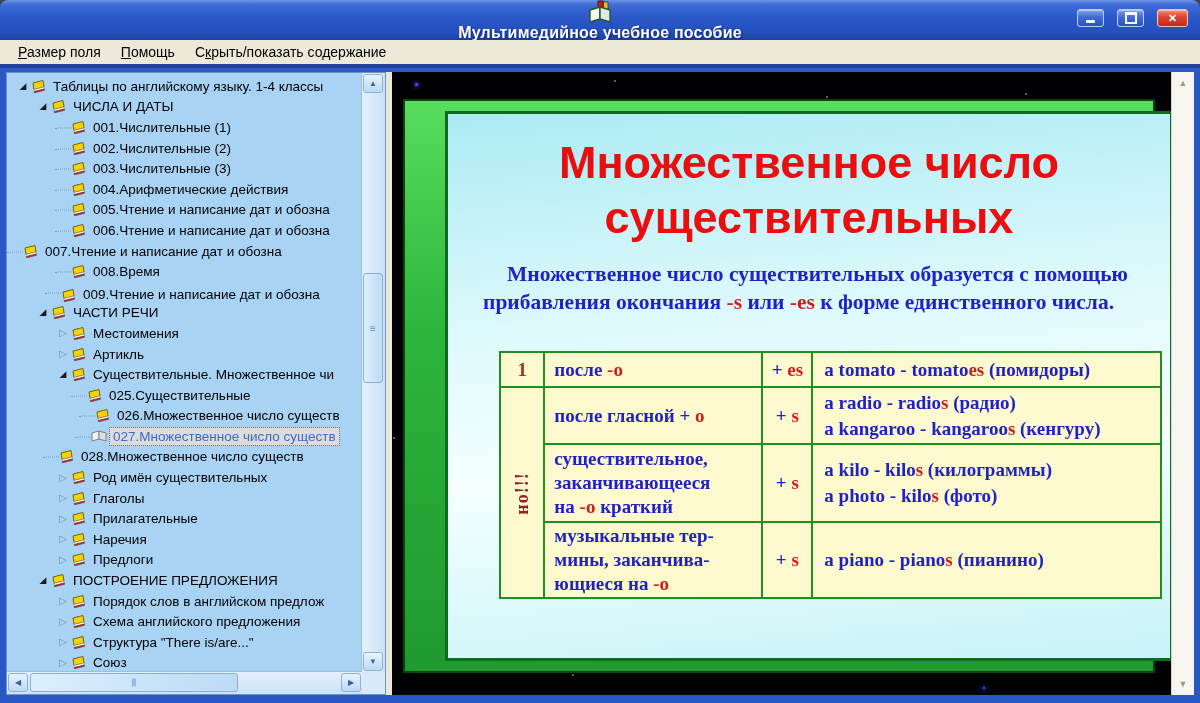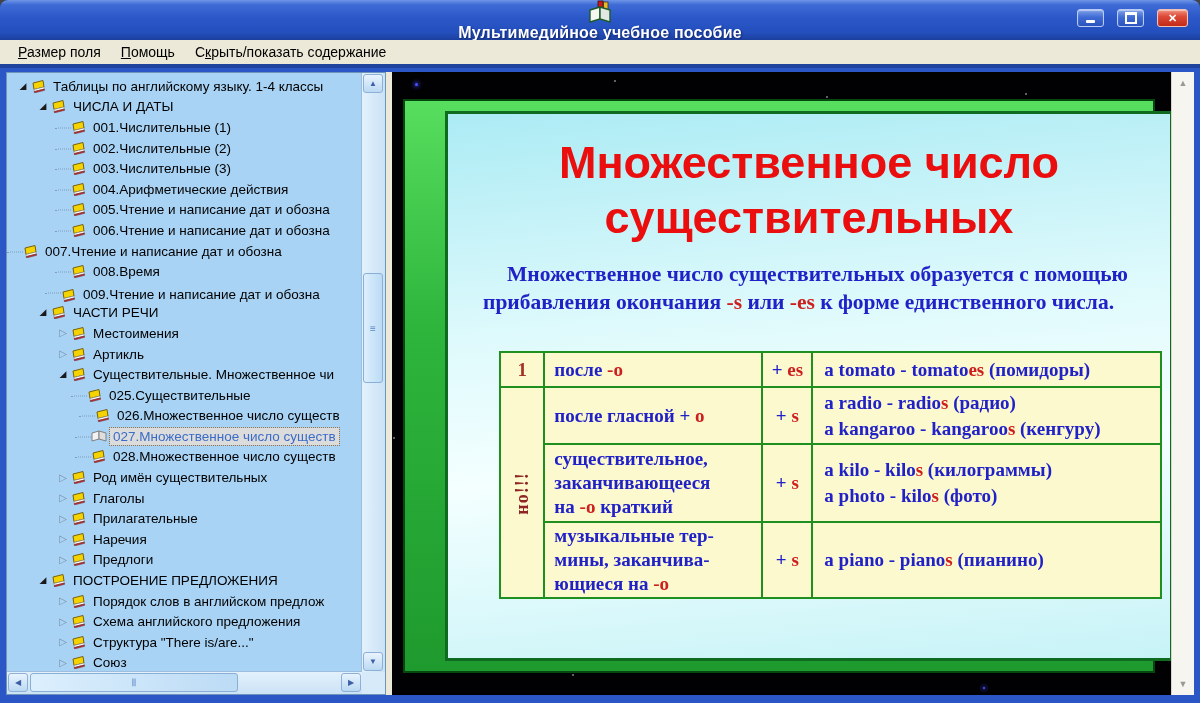--- a/index.html
+++ b/index.html
@@ -262,21 +262,21 @@
             <span class="t-label">026.Множественное число существ</span>
           </div>
           <div class="tree-row" style="padding-left: 68px;">
             <span class="t-stub"></span>
             <span class="t-icon"><svg width="16" height="13" viewBox="0 0 16 13">
                 <path d="M1 4 L8 2 L8 10 L1 12 Z" fill="#F2F2F2" stroke="#808080" stroke-width="1"></path>
                 <path d="M15 4 L8 2 L8 10 L15 12 Z" fill="#DEDEDE" stroke="#808080" stroke-width="1"></path>
               </svg></span>
             <span class="t-label sel">027.Множественное число существ</span>
           </div>
-          <div class="tree-row" style="padding-left: 68px;">
+          <div class="tree-row" style="padding-left: 36px;">
             <span class="t-stub"></span>
             <span class="t-icon"><svg width="15" height="14" viewBox="0 0 15 14">
                 <polygon points="2,4 12,1.5 13,8 3,10.5" fill="#F5D300" stroke="#6B5500" stroke-width="0.9"></polygon>
                 <polygon points="3,10.5 13,8 13.3,10 3.3,12.5" fill="#fff" stroke="#888" stroke-width="0.6"></polygon>
                 <polygon points="3.3,12.5 13.3,10 13.5,11.3 3.5,13.8" fill="#D03030" stroke="#702020" stroke-width="0.6"></polygon>
               </svg></span>
             <span class="t-label">028.Множественное число существ</span>
           </div>
           <div class="tree-row" style="padding-left: 48px;">
             <span class="t-marker col">▷</span>

